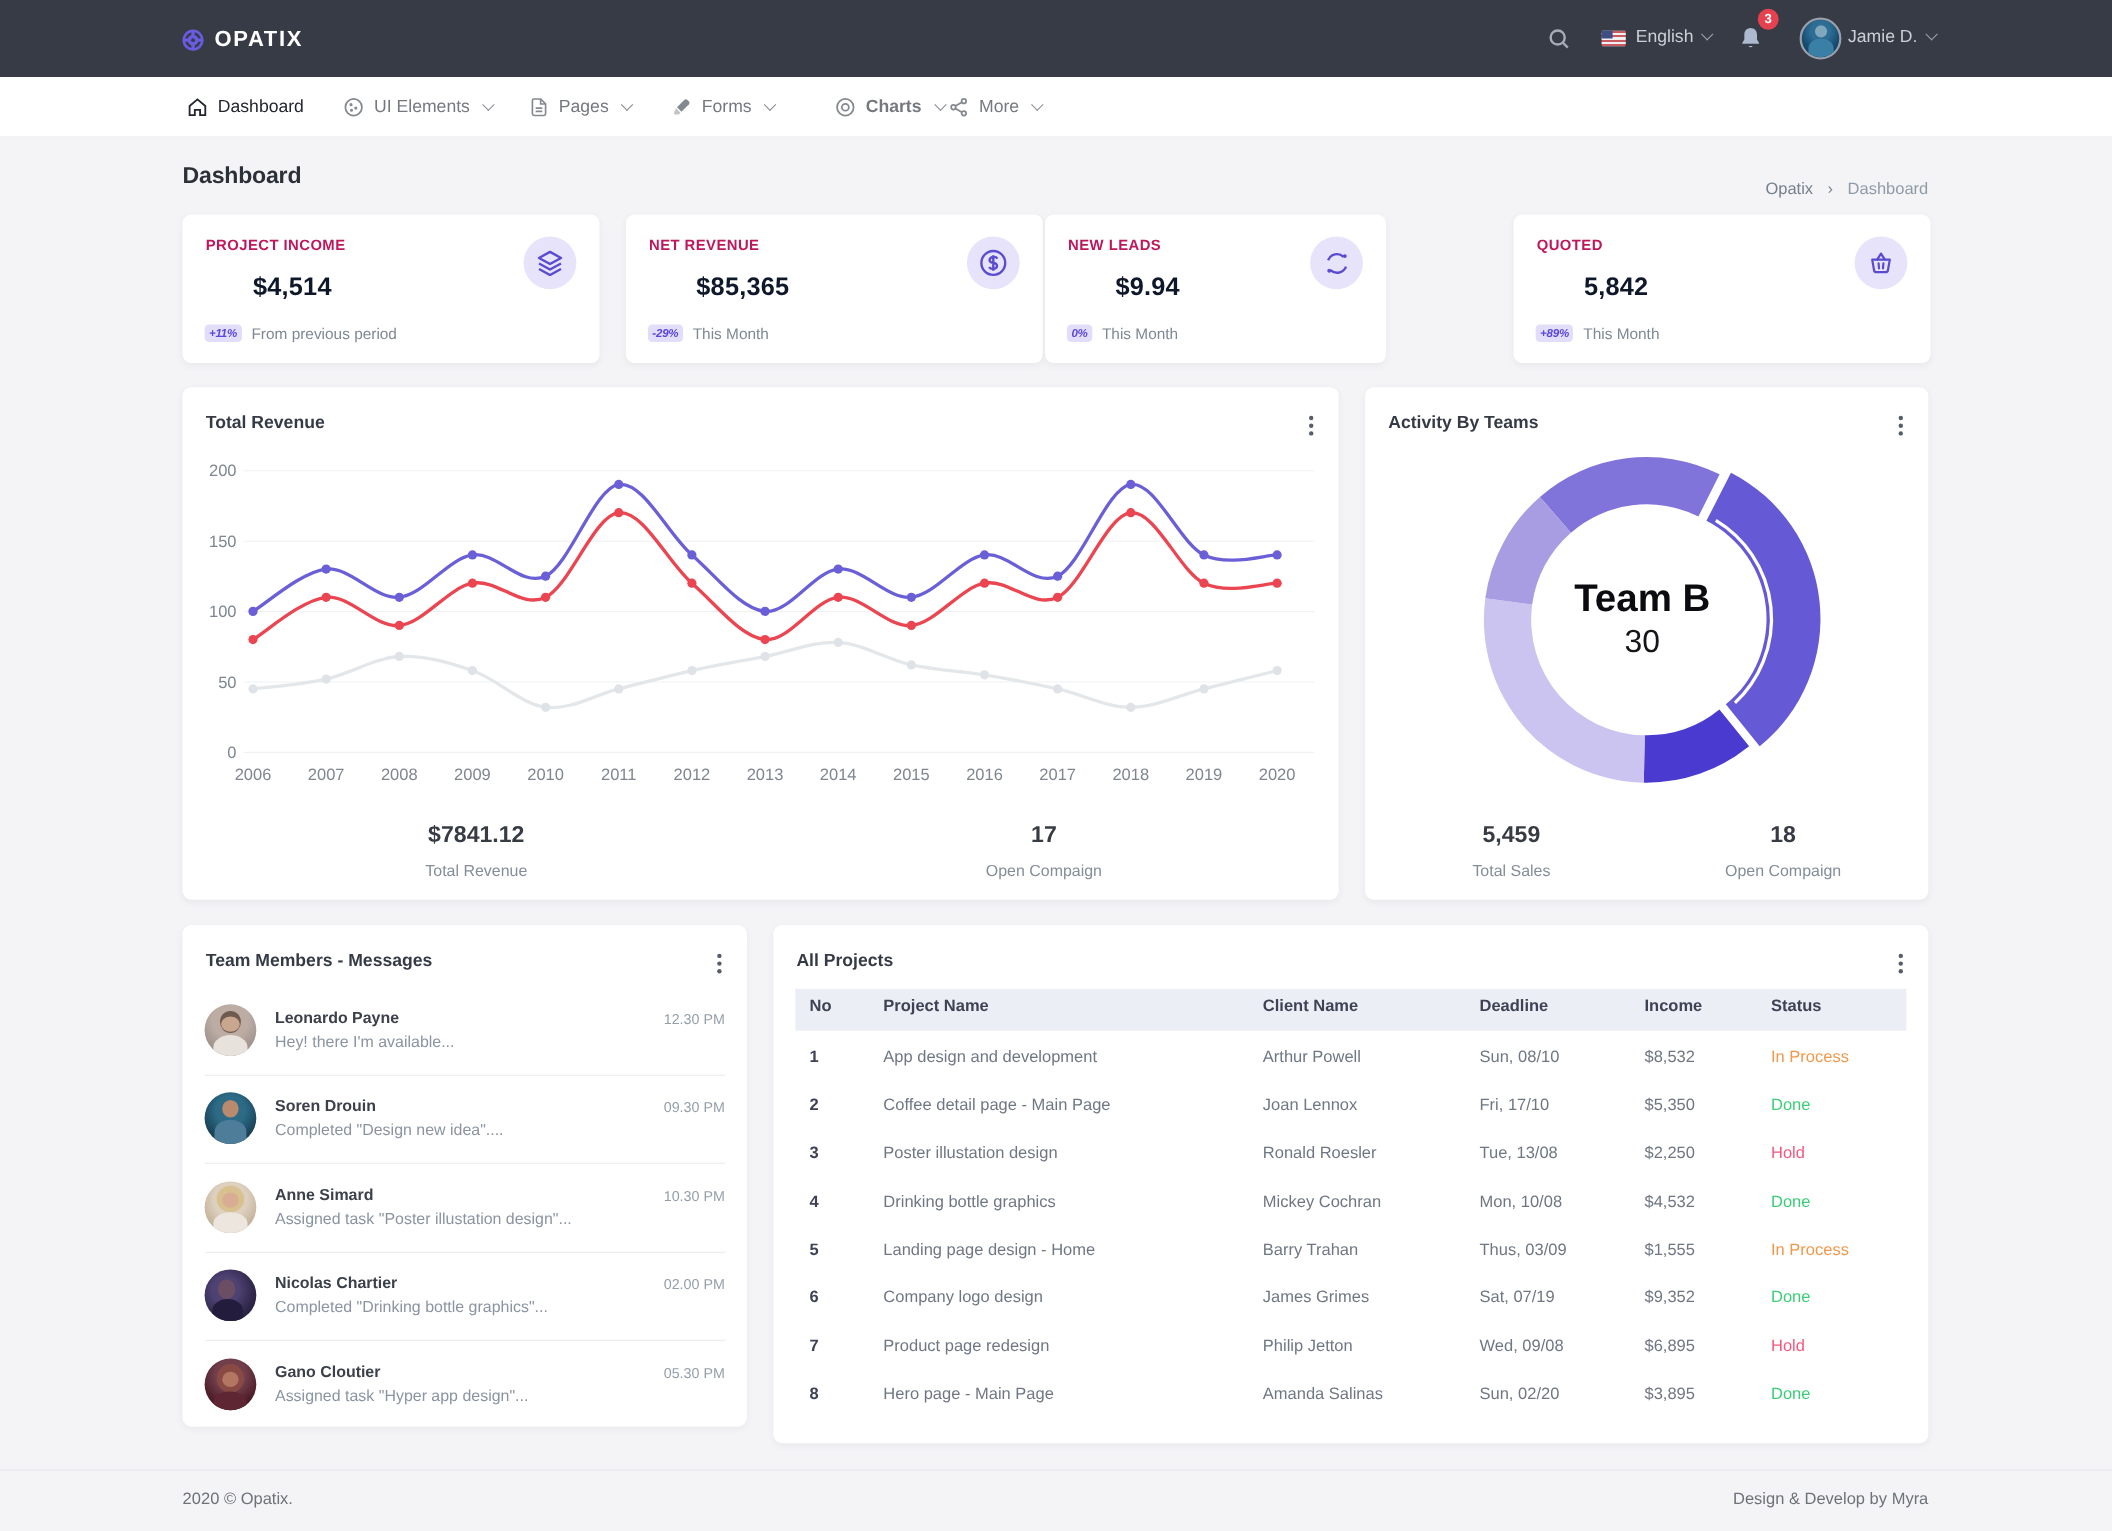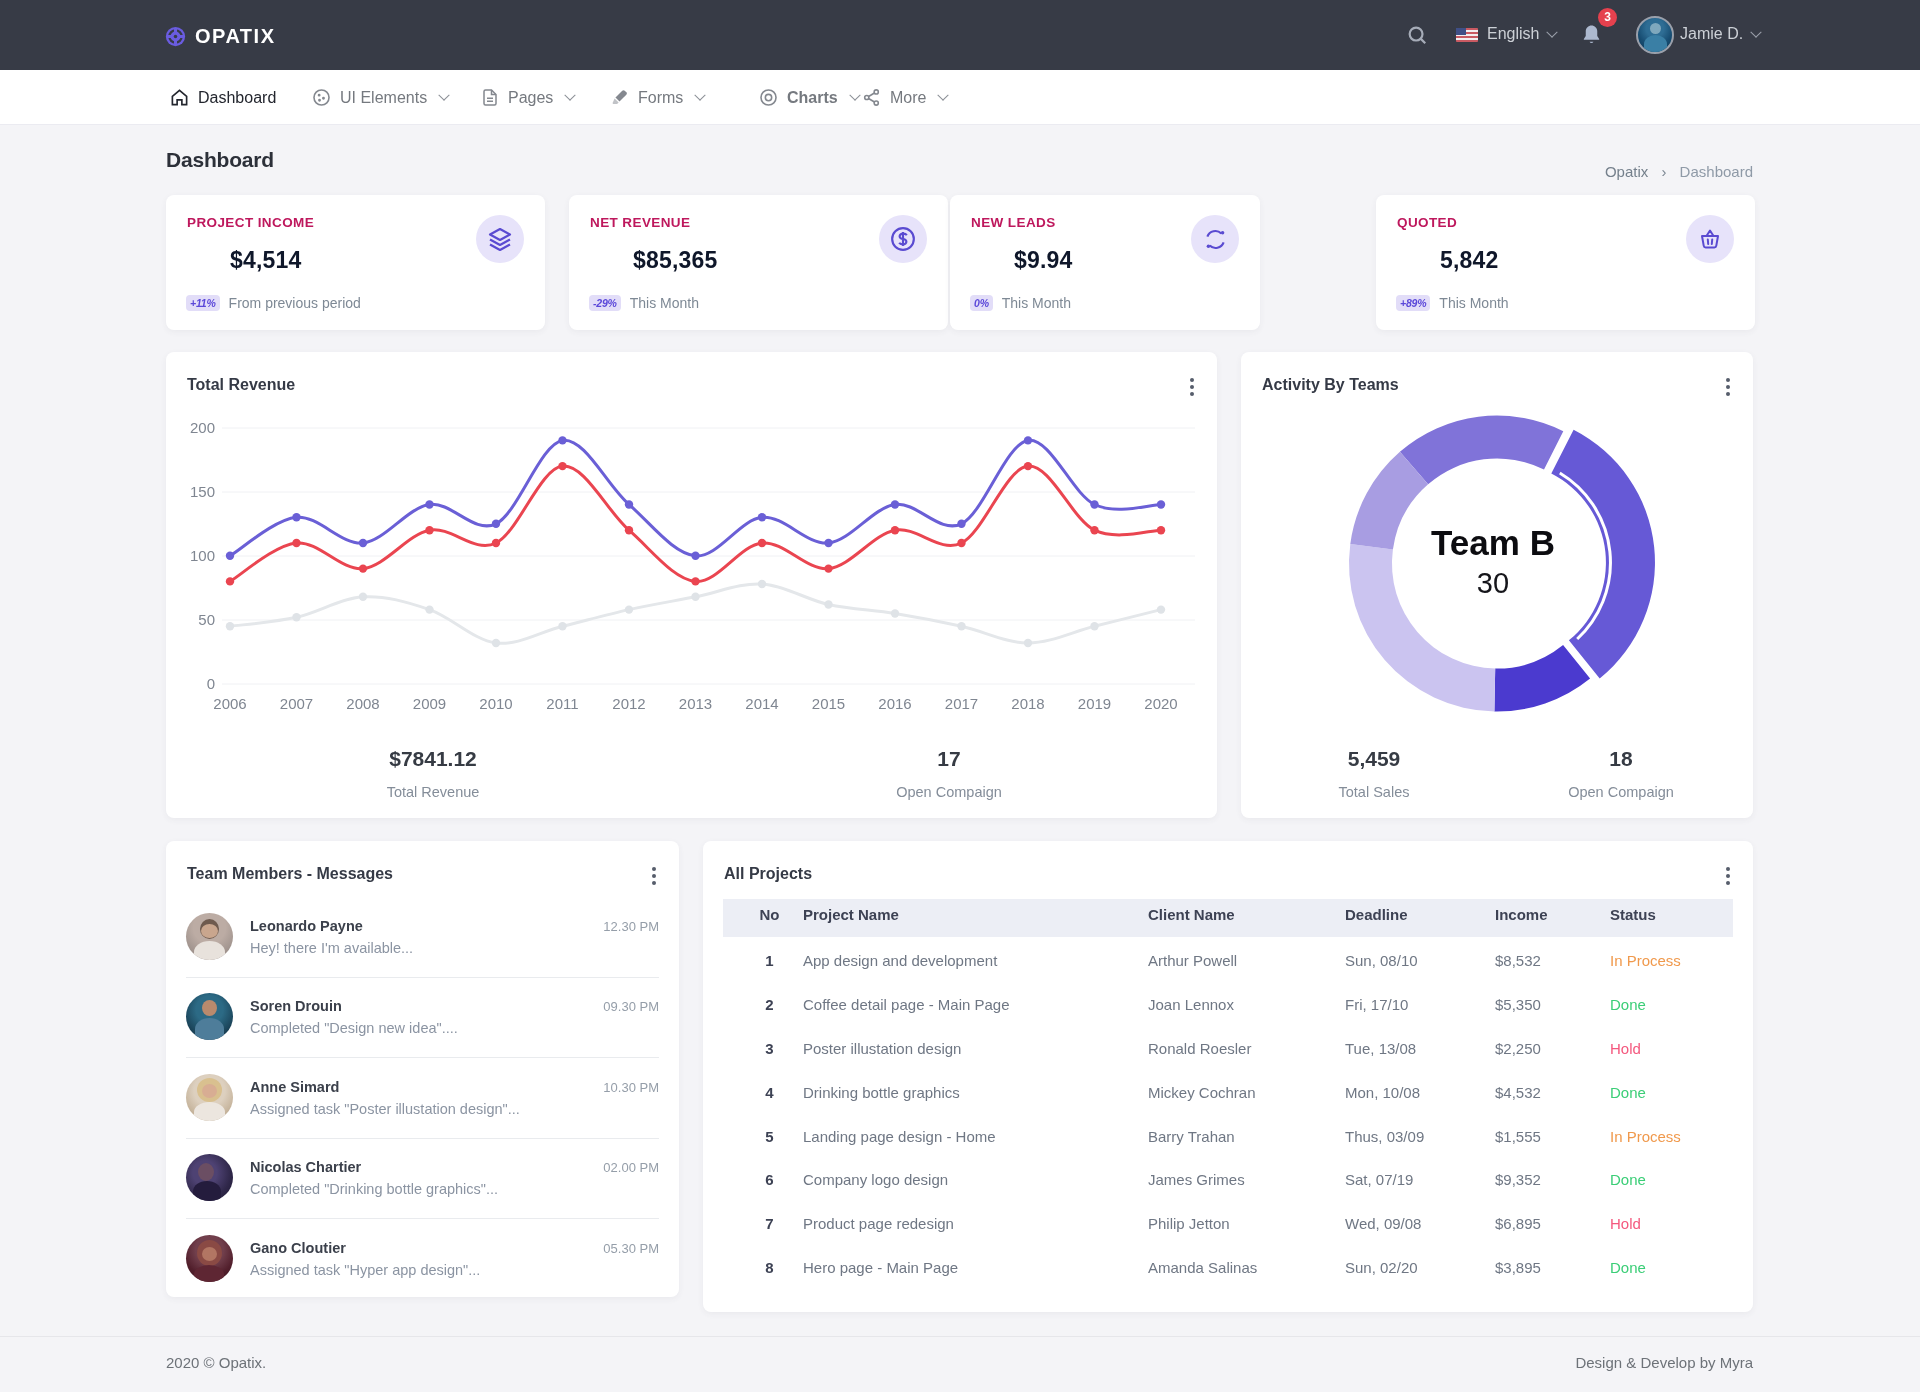--- a/index.html
+++ b/index.html
@@ -38,21 +38,21 @@
 .msg{position:absolute;left:20px;width:473px;}
 .msg .av{position:absolute;left:0;top:0;width:47px;height:47px;border-radius:50%;overflow:hidden;}
 .msg .av i{position:absolute;display:block;}
 .msg .nm{position:absolute;left:64px;top:5px;font-size:14.5px;font-weight:bold;color:#3b404b;}
 .msg .tx{position:absolute;left:64px;top:27px;font-size:14.5px;color:#8b94a2;}
 .msg .tm{position:absolute;right:0;top:6px;font-size:13px;color:#959ea9;}
 .mdiv{position:absolute;left:20px;width:473px;border-top:1px solid #e9ebee;}
 
 .thead{position:absolute;left:20px;top:58px;width:1010px;height:38px;background:#eceef5;display:flex;align-items:flex-start;padding-top:7px;font-size:15px;font-weight:bold;color:#3d4254;}
 .trow{position:absolute;left:20px;width:1010px;height:44px;display:flex;align-items:center;font-size:15px;color:#6f7784;}
-.c1{width:80px;padding-left:13px;text-align:center;}
+.c1{width:80px;padding-left:13px;}
 .c2{width:345px;}
 .c3{width:197px;}
 .c4{width:150px;}
 .c5{width:115px;}
 .c6{width:120px;}
 .st-p{color:#f0994c;}
 .st-d{color:#3bce77;}
 .st-h{color:#f4587e;}
 .trow .no{color:#3d4254;font-weight:bold;}
 

